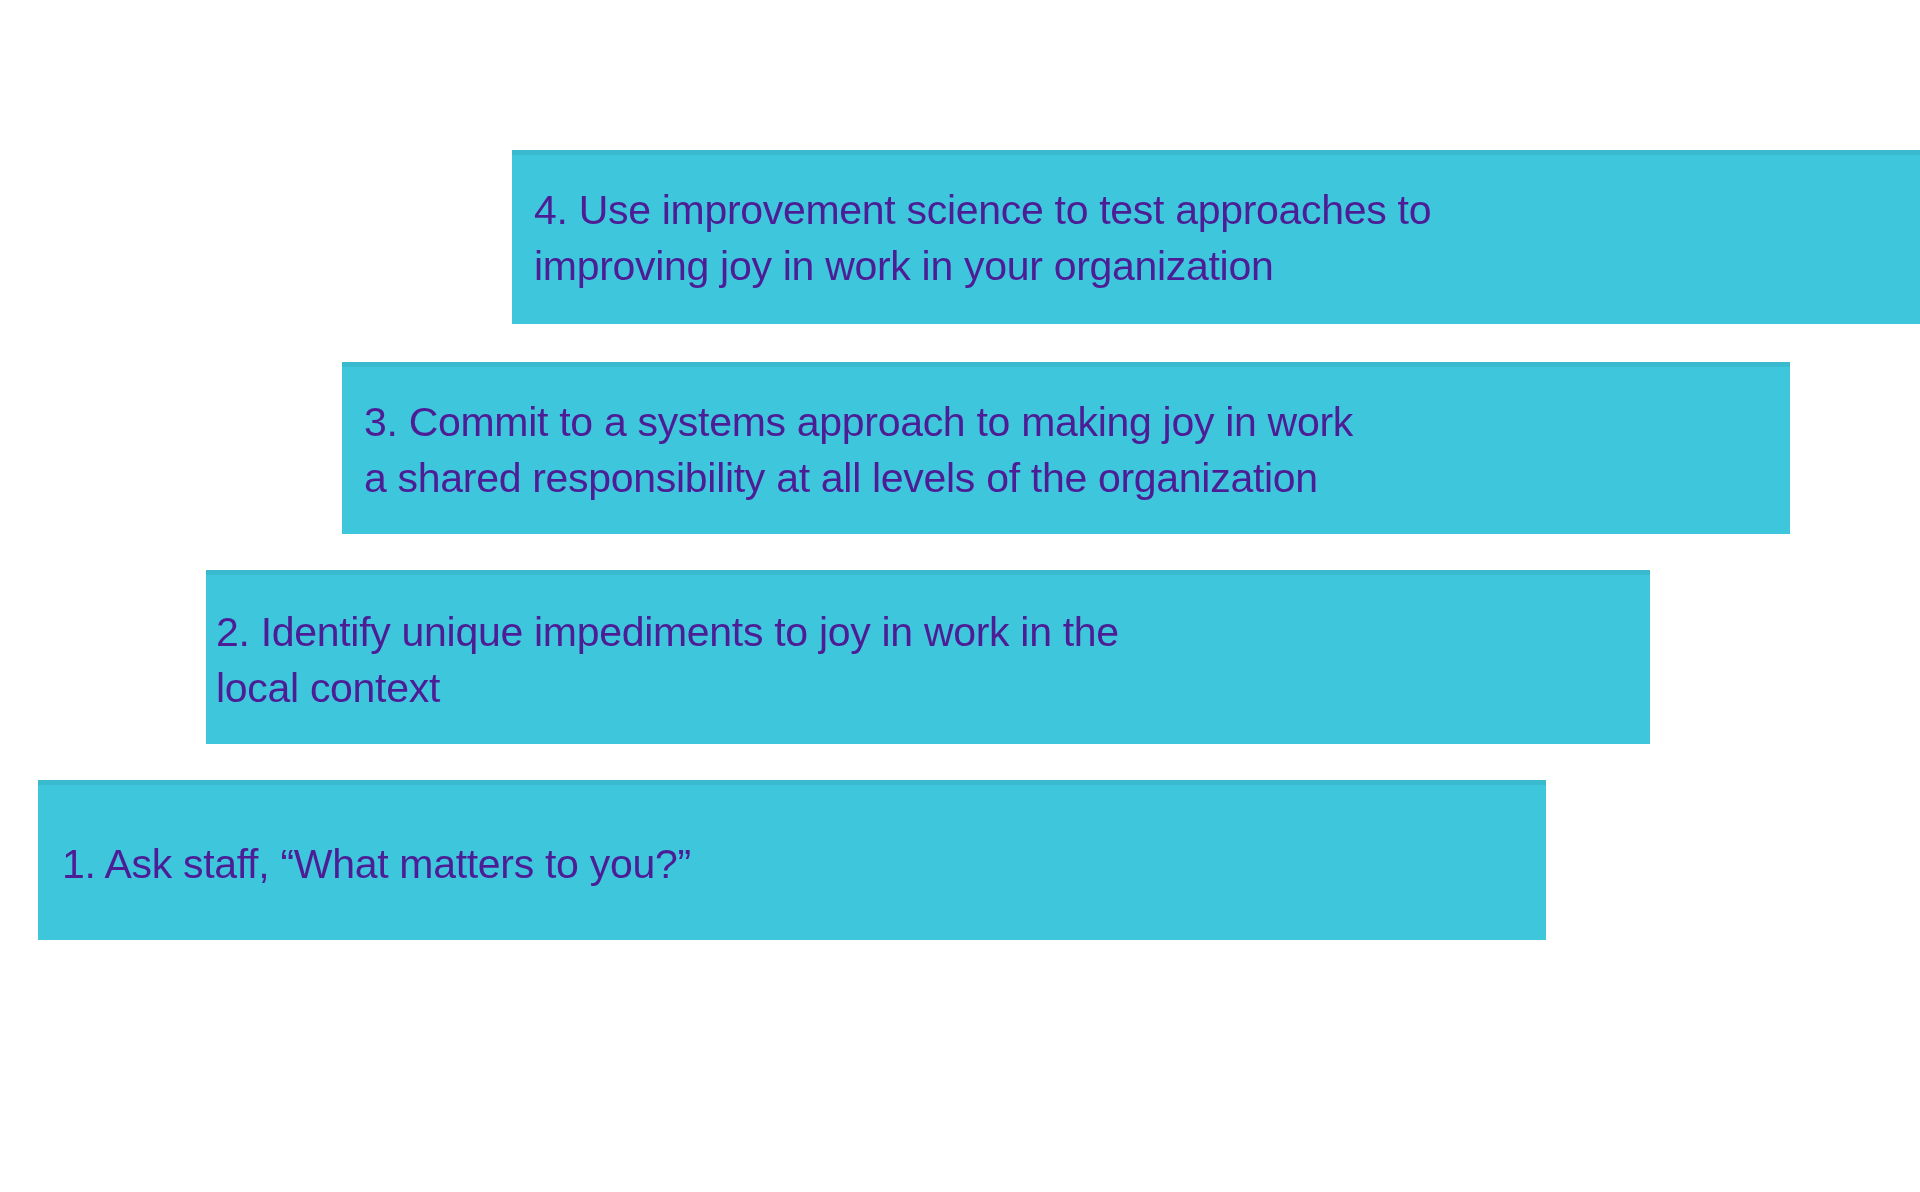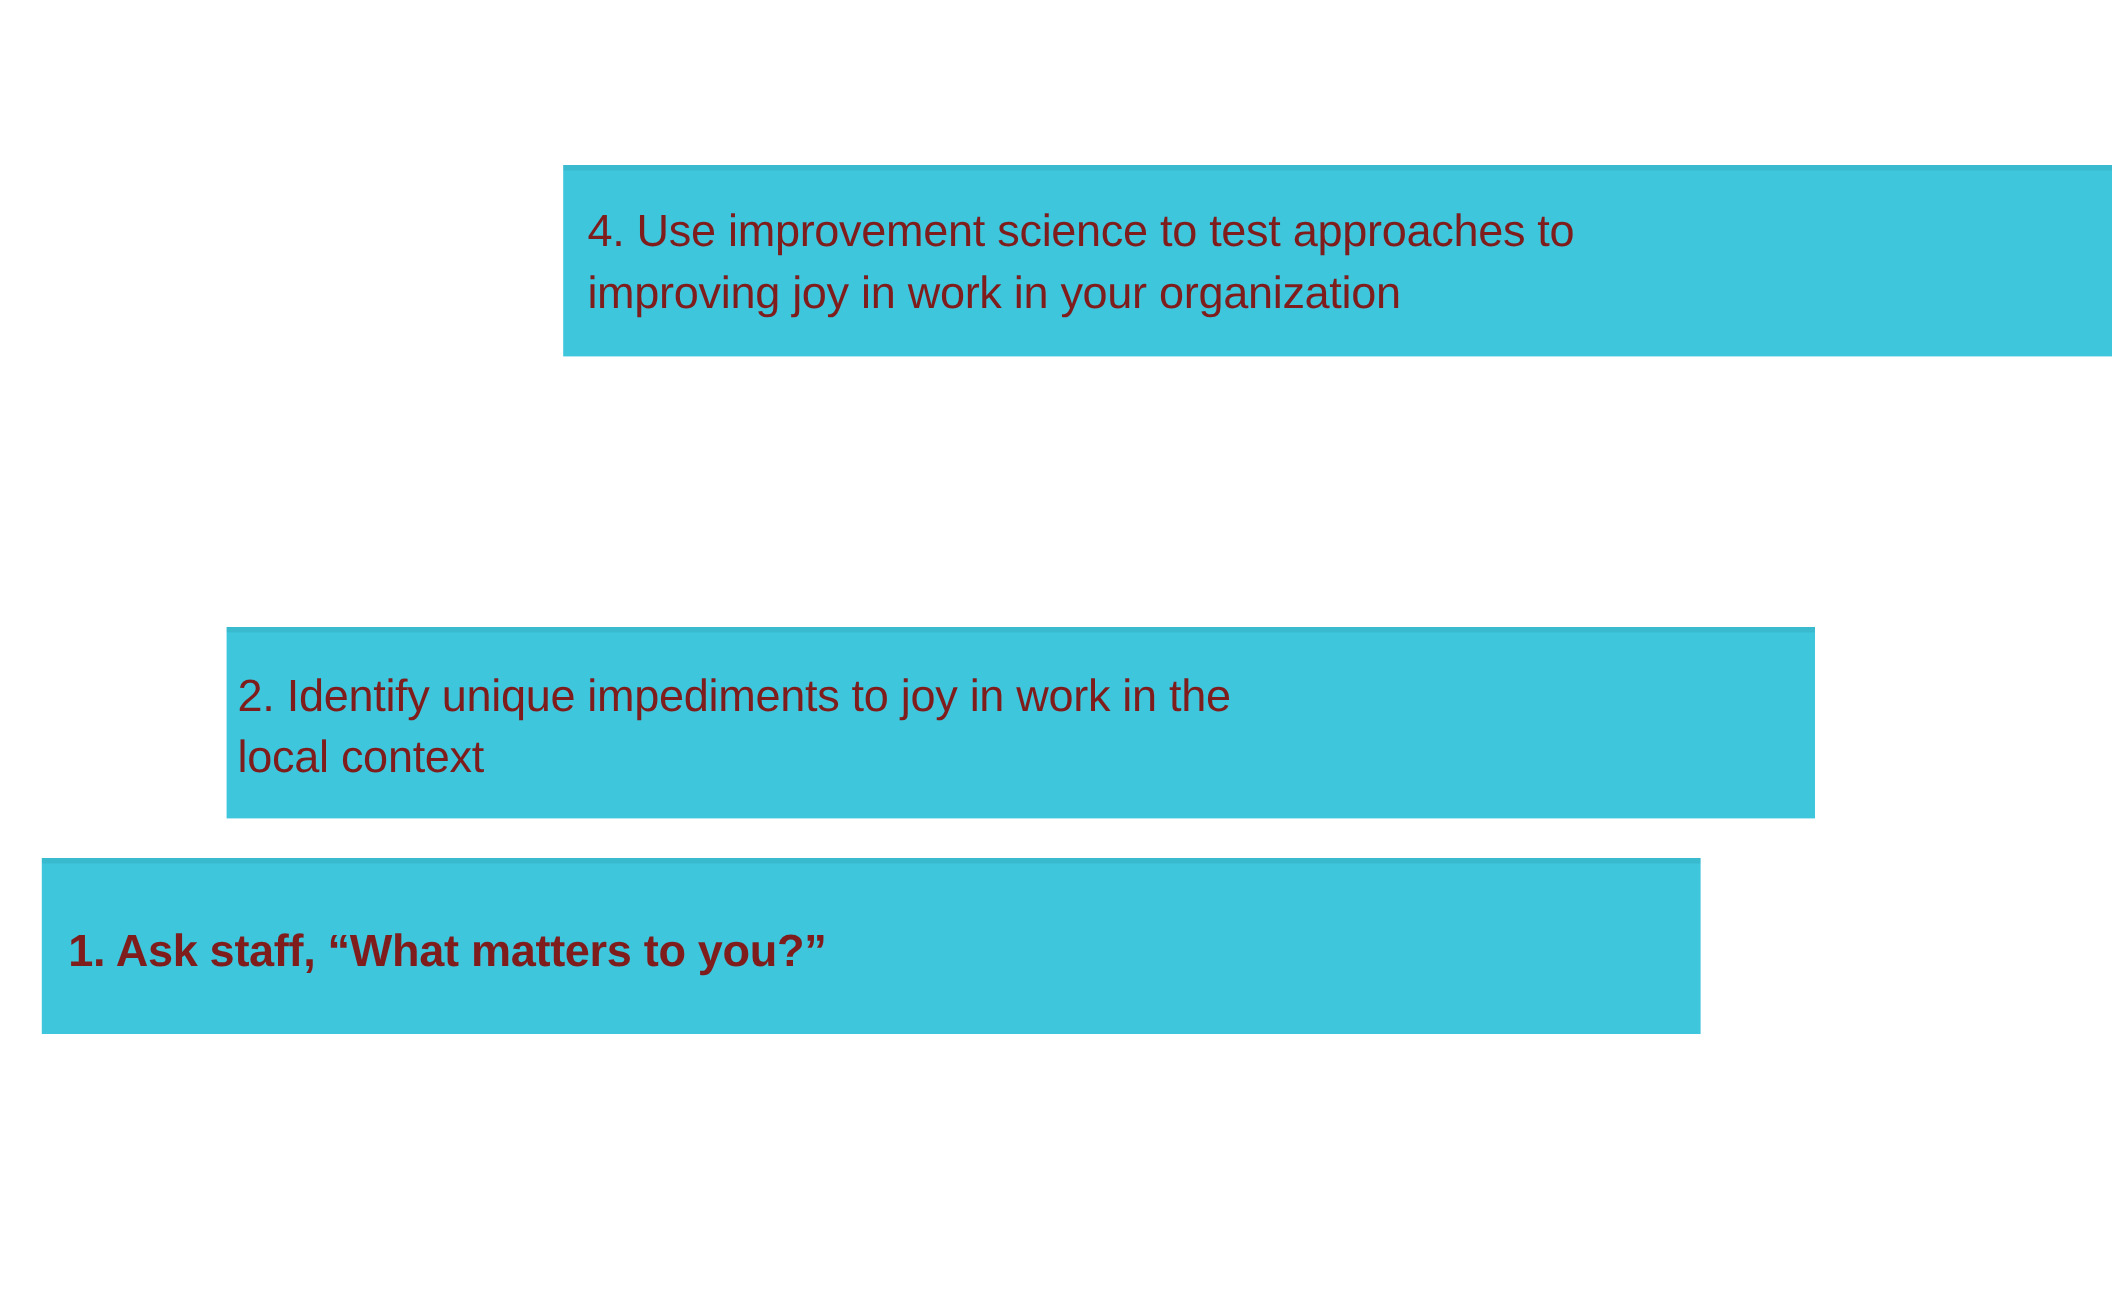--- a/index.html
+++ b/index.html
@@ -60,55 +60,59 @@
     top: 0;
     height: 5px;
     background: rgba(0, 0, 0, 0.06);
     pointer-events: none;
   }
 
   .step-text {
     position: absolute;
     left: 0;
     right: 0;
-    color: #7f1d1d;
+    color: #4c1d95;
     font-family: "Liberation Sans", sans-serif;
     font-weight: 400;
     font-size: 41px;
     line-height: 56px;
     letter-spacing: -0.3px;
     white-space: pre-line;
   }
 
   
   #step-4 { left: 512px;  top: 150px;  width: 1408px; height: 174px; }
   #step-4 .step-text { top: 32px;  padding-left: 22px; padding-right: 30px; }
 
   #step-3 { left: 342px;  top: 362px;  width: 1448px; height: 172px; }
   #step-3 .step-text { top: 32px;  padding-left: 22px; padding-right: 30px; }
 
   #step-2 { left: 206px;  top: 570px;  width: 1444px; height: 174px; }
   #step-2 .step-text { top: 34px;  padding-left: 10px; padding-right: 30px; }
 
   #step-1 { left: 38px;   top: 780px;  width: 1508px; height: 160px; }
-  #step-1 .step-text { top: 56px;  padding-left: 24px; padding-right: 30px; font-weight: bold; }
+  #step-1 .step-text { top: 56px;  padding-left: 24px; padding-right: 30px; }
 </style>
 </head>
 <body>
 
 <div id="figure-root">
 
 
   <div class="steps-stack">
 
     <div class="step-box" id="step-4">
       <div class="step-text">4. Use improvement science to test approaches to
 improving joy in work in your organization</div>
     </div>
 
+    <div class="step-box" id="step-3">
+      <div class="step-text">3. Commit to a systems approach to making joy in work
+a shared responsibility at all levels of the organization</div>
+    </div>
 
     <div class="step-box" id="step-2">
       <div class="step-text">2. Identify unique impediments to joy in work in the
 local context</div>
     </div>
 
     <div class="step-box" id="step-1">
       <div class="step-text">1. Ask staff, “What matters to you?”</div>
     </div>
 

